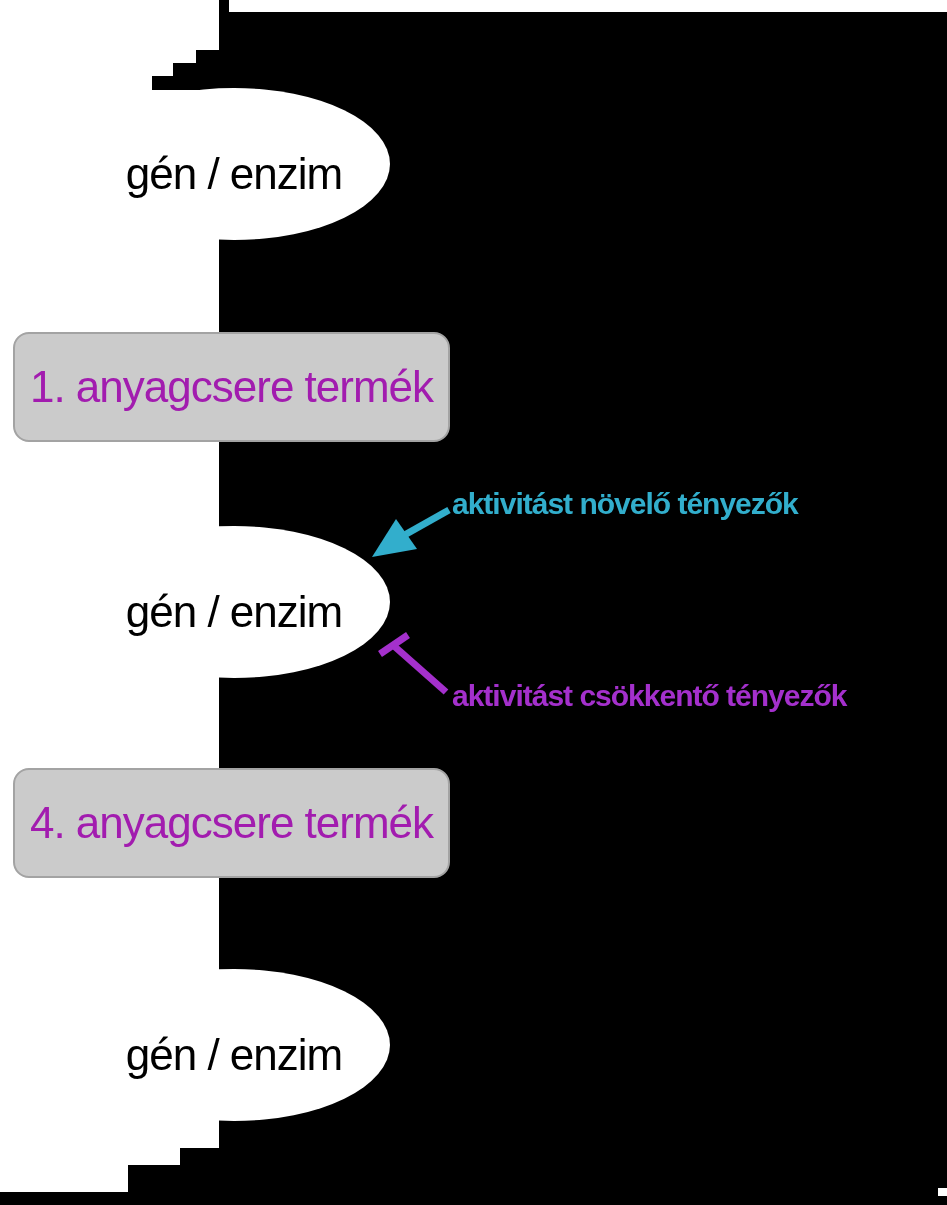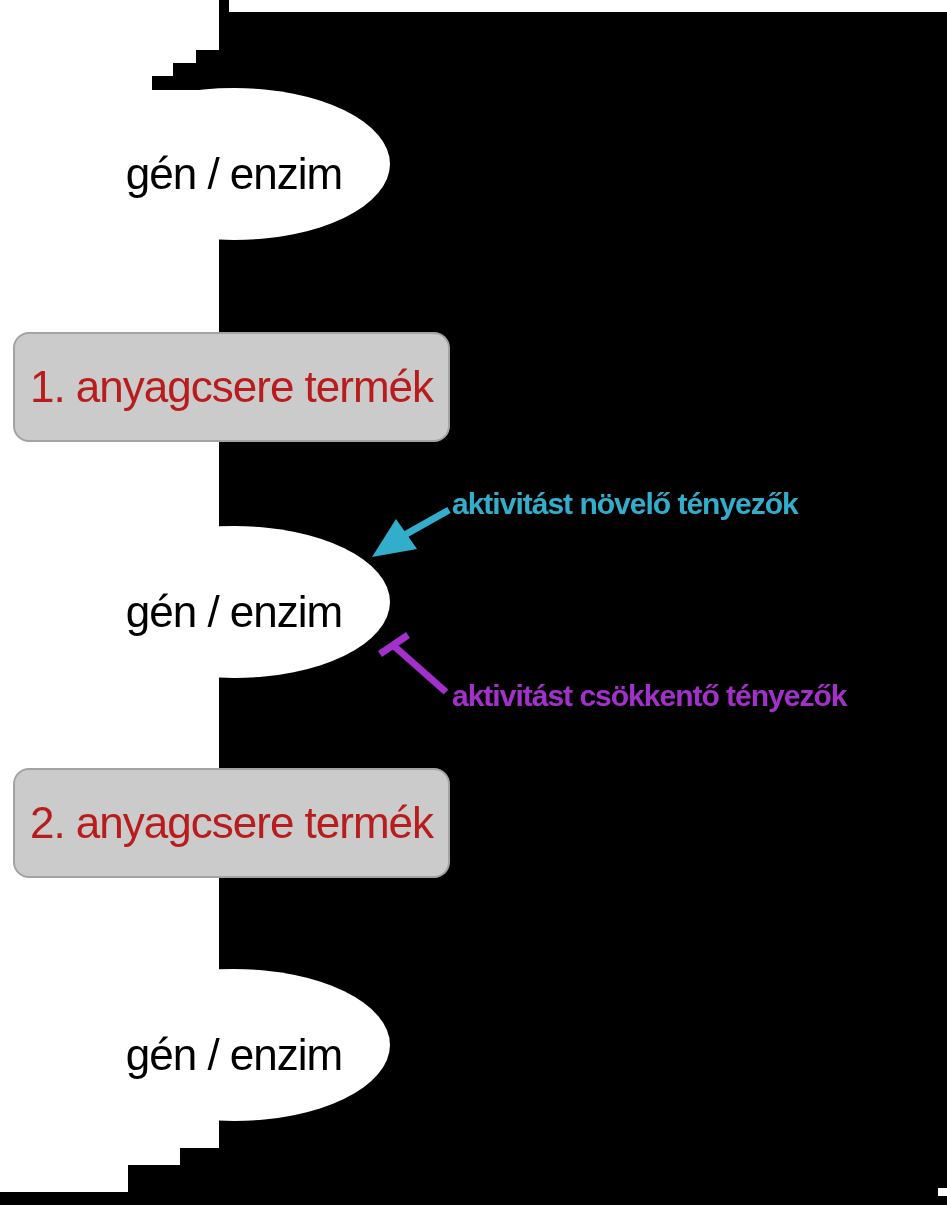--- a/index.html
+++ b/index.html
@@ -37,21 +37,21 @@
   }
   .product-box{
     left:13px;width:437px;height:110px;
     background:#cbcbcb;border:2px solid #a3a3a3;border-radius:16px;
     box-sizing:border-box;
     display:flex;align-items:center;justify-content:center;
   }
   .b1{top:332px;}
   .b2{top:768px;}
   .product-box span{
-    color:#b91c1c;font-size:44px;letter-spacing:-1px;white-space:nowrap;
+    color:#a21caf;font-size:44px;letter-spacing:-1px;white-space:nowrap;
   }
   
   .conn-layer{left:0;top:0;width:947px;height:1205px;pointer-events:none;}
   .annotation{
     font-size:30px;font-weight:bold;letter-spacing:-1px;white-space:nowrap;
   }
   .annotation-increase{left:452px;top:487px;color:#32aecc;}
   .annotation-decrease{left:452px;top:679px;color:#a430cc;}
 </style>
 </head>
@@ -76,21 +76,21 @@
 
   <div class="abs product-box b1">
     <span>1. anyagcsere termék</span>
   </div>
 
   <div class="abs ellipse e2">
     <span>gén / enzim</span>
   </div>
 
   <div class="abs product-box b2">
-    <span>2. anyagcsere termék</span>
+    <span>4. anyagcsere termék</span>
   </div>
 
   <div class="abs ellipse e3">
     <span>gén / enzim</span>
   </div>
 
   <svg class="abs conn-layer" width="947" height="1205" viewBox="0 0 947 1205" xmlns="http://www.w3.org/2000/svg">
 
     <line x1="449" y1="510" x2="401" y2="537" stroke="#32aecc" stroke-width="7"></line>
     <polygon points="372,557 396,519 417,549" fill="#32aecc"></polygon>

